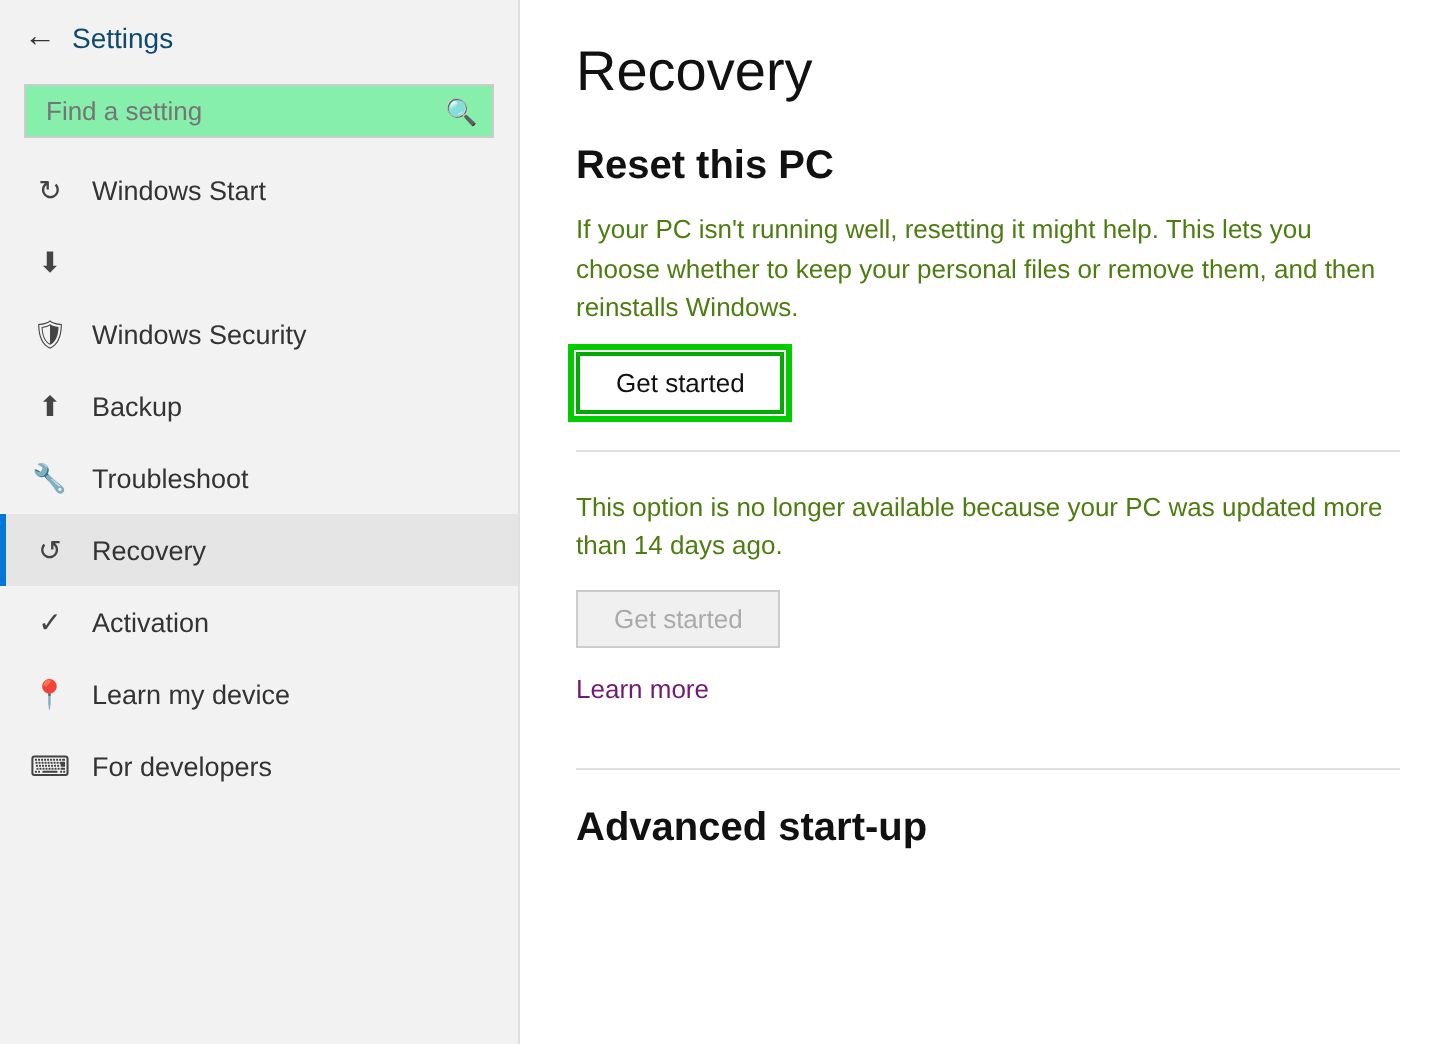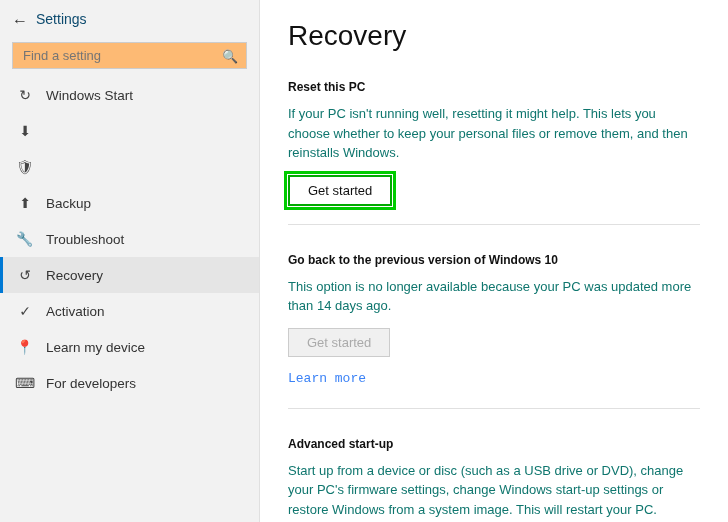--- a/index.html
+++ b/index.html
@@ -45,21 +45,21 @@
 
     .sidebar-search {
       margin: 4px 12px 8px 12px;
       position: relative;
     }
 
     .sidebar-search input {
       width: 100%;
       padding: 5px 30px 5px 10px;
       border: 1px solid #ccc;
-      background: #fdba74;
+      background: #86efac;
       font-size: 13px;
       outline: none;
       color: #555;
     }
 
     .sidebar-search .search-icon {
       position: absolute;
       right: 8px;
       top: 50%;
       transform: translateY(-50%);
@@ -122,30 +122,29 @@
     }
 
     .page-title {
       font-size: 28px;
       font-weight: 300;
       color: #111;
       margin-bottom: 20px;
     }
 
     .section-title {
-      font-size: 12px;
+      font-size: 20px;
       font-weight: 600;
       color: #111;
       margin-bottom: 10px;
-      margin-top: 28px;
     }
 
     .section-desc {
       font-size: 13px;
-      color: #0f766e;
+      color: #4d7c0f;
       line-height: 1.5;
       margin-bottom: 12px;
     }
 
     .btn-primary {
       padding: 6px 18px;
       background: #fff;
       border: 2px solid #00aa00;
       color: #111;
       font-size: 13px;
@@ -163,27 +162,26 @@
       cursor: default;
     }
 
     .section-divider {
       border: none;
       border-top: 1px solid #e0e0e0;
       margin: 18px 0;
     }
 
     .learn-more {
-      color: #3b82f6;
+      color: #701a75;
       font-size: 13px;
       text-decoration: none;
       cursor: pointer;
       display: inline-block;
-      margin-bottom: 4px;
-      font-family: Liberation Mono, monospace;
+      margin-bottom: 14px;
     }
   </style>
 </head>
 <body>
 
 <nav class="sidebar">
   <div class="sidebar-header">
     <span class="back-arrow">←</span>
     <span class="sidebar-title">Settings</span>
   </div>
@@ -198,20 +196,21 @@
     <span class="nav-icon">↻</span>
     <span class="nav-label">Windows Start</span>
   </div>
 
   <div class="nav-item">
     <span class="nav-icon">⬇</span>
   </div>
 
   <div class="nav-item">
     <span class="nav-icon">🛡</span>
+    <span class="nav-label">Windows Security</span>
   </div>
 
   <div class="nav-item">
     <span class="nav-icon">⬆</span>
     <span class="nav-label">Backup</span>
   </div>
 
   <div class="nav-item">
     <span class="nav-icon">🔧</span>
     <span class="nav-label">Troubleshoot</span>
@@ -243,29 +242,27 @@
 
   <section>
     <h2 class="section-title">Reset this PC</h2>
     <p class="section-desc">If your PC isn't running well, resetting it might help. This lets you choose whether to keep your personal files or remove them, and then reinstalls Windows.</p>
     <button class="btn-primary">Get started</button>
   </section>
 
   <hr class="section-divider">
 
   <section>
-    <h2 class="section-title">Go back to the previous version of Windows 10</h2>
     <p class="section-desc">This option is no longer available because your PC was updated more than 14 days ago.</p>
     <button class="btn-disabled" disabled="">Get started</button>
   </section>
 
   <div style="margin-top: 12px;">
     <a class="learn-more">Learn more</a>
   </div>
 
   <hr class="section-divider">
 
   <section>
     <h2 class="section-title">Advanced start-up</h2>
-    <p class="section-desc">Start up from a device or disc (such as a USB drive or DVD), change your PC's firmware settings, change Windows start-up settings or restore Windows from a system image. This will restart your PC.</p>
 
   </section>
 </main>
 
 </body></html>

